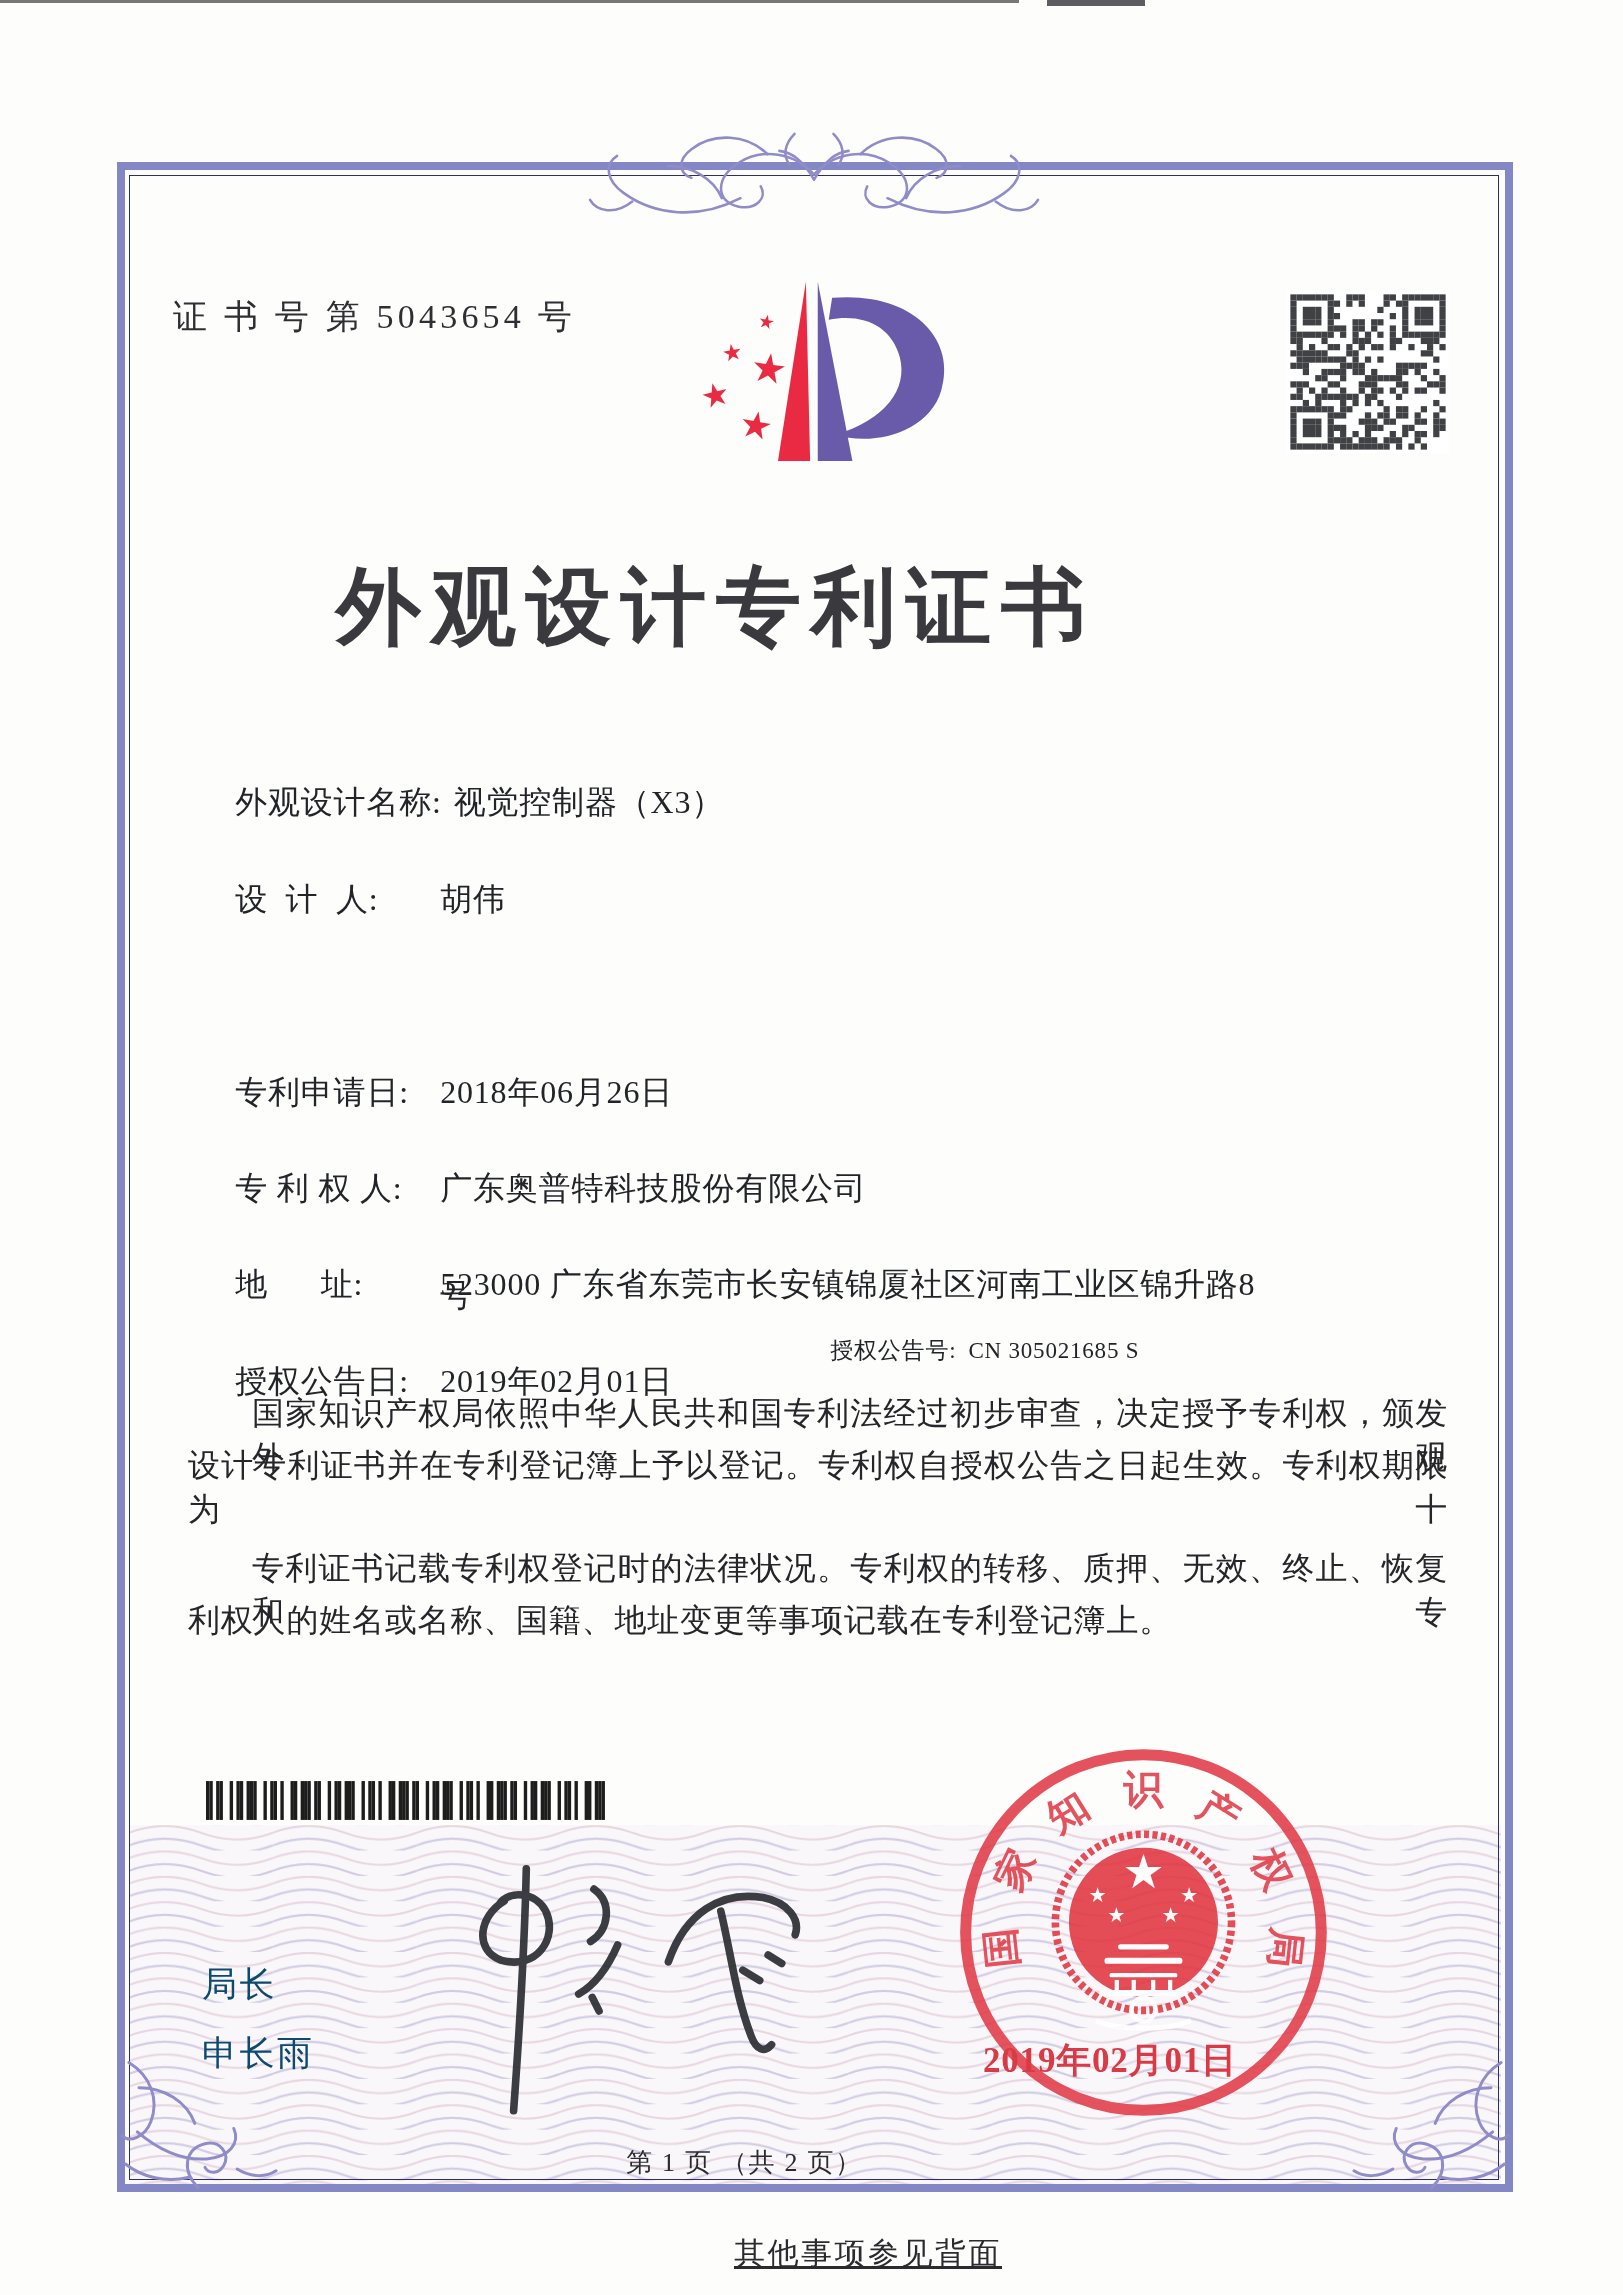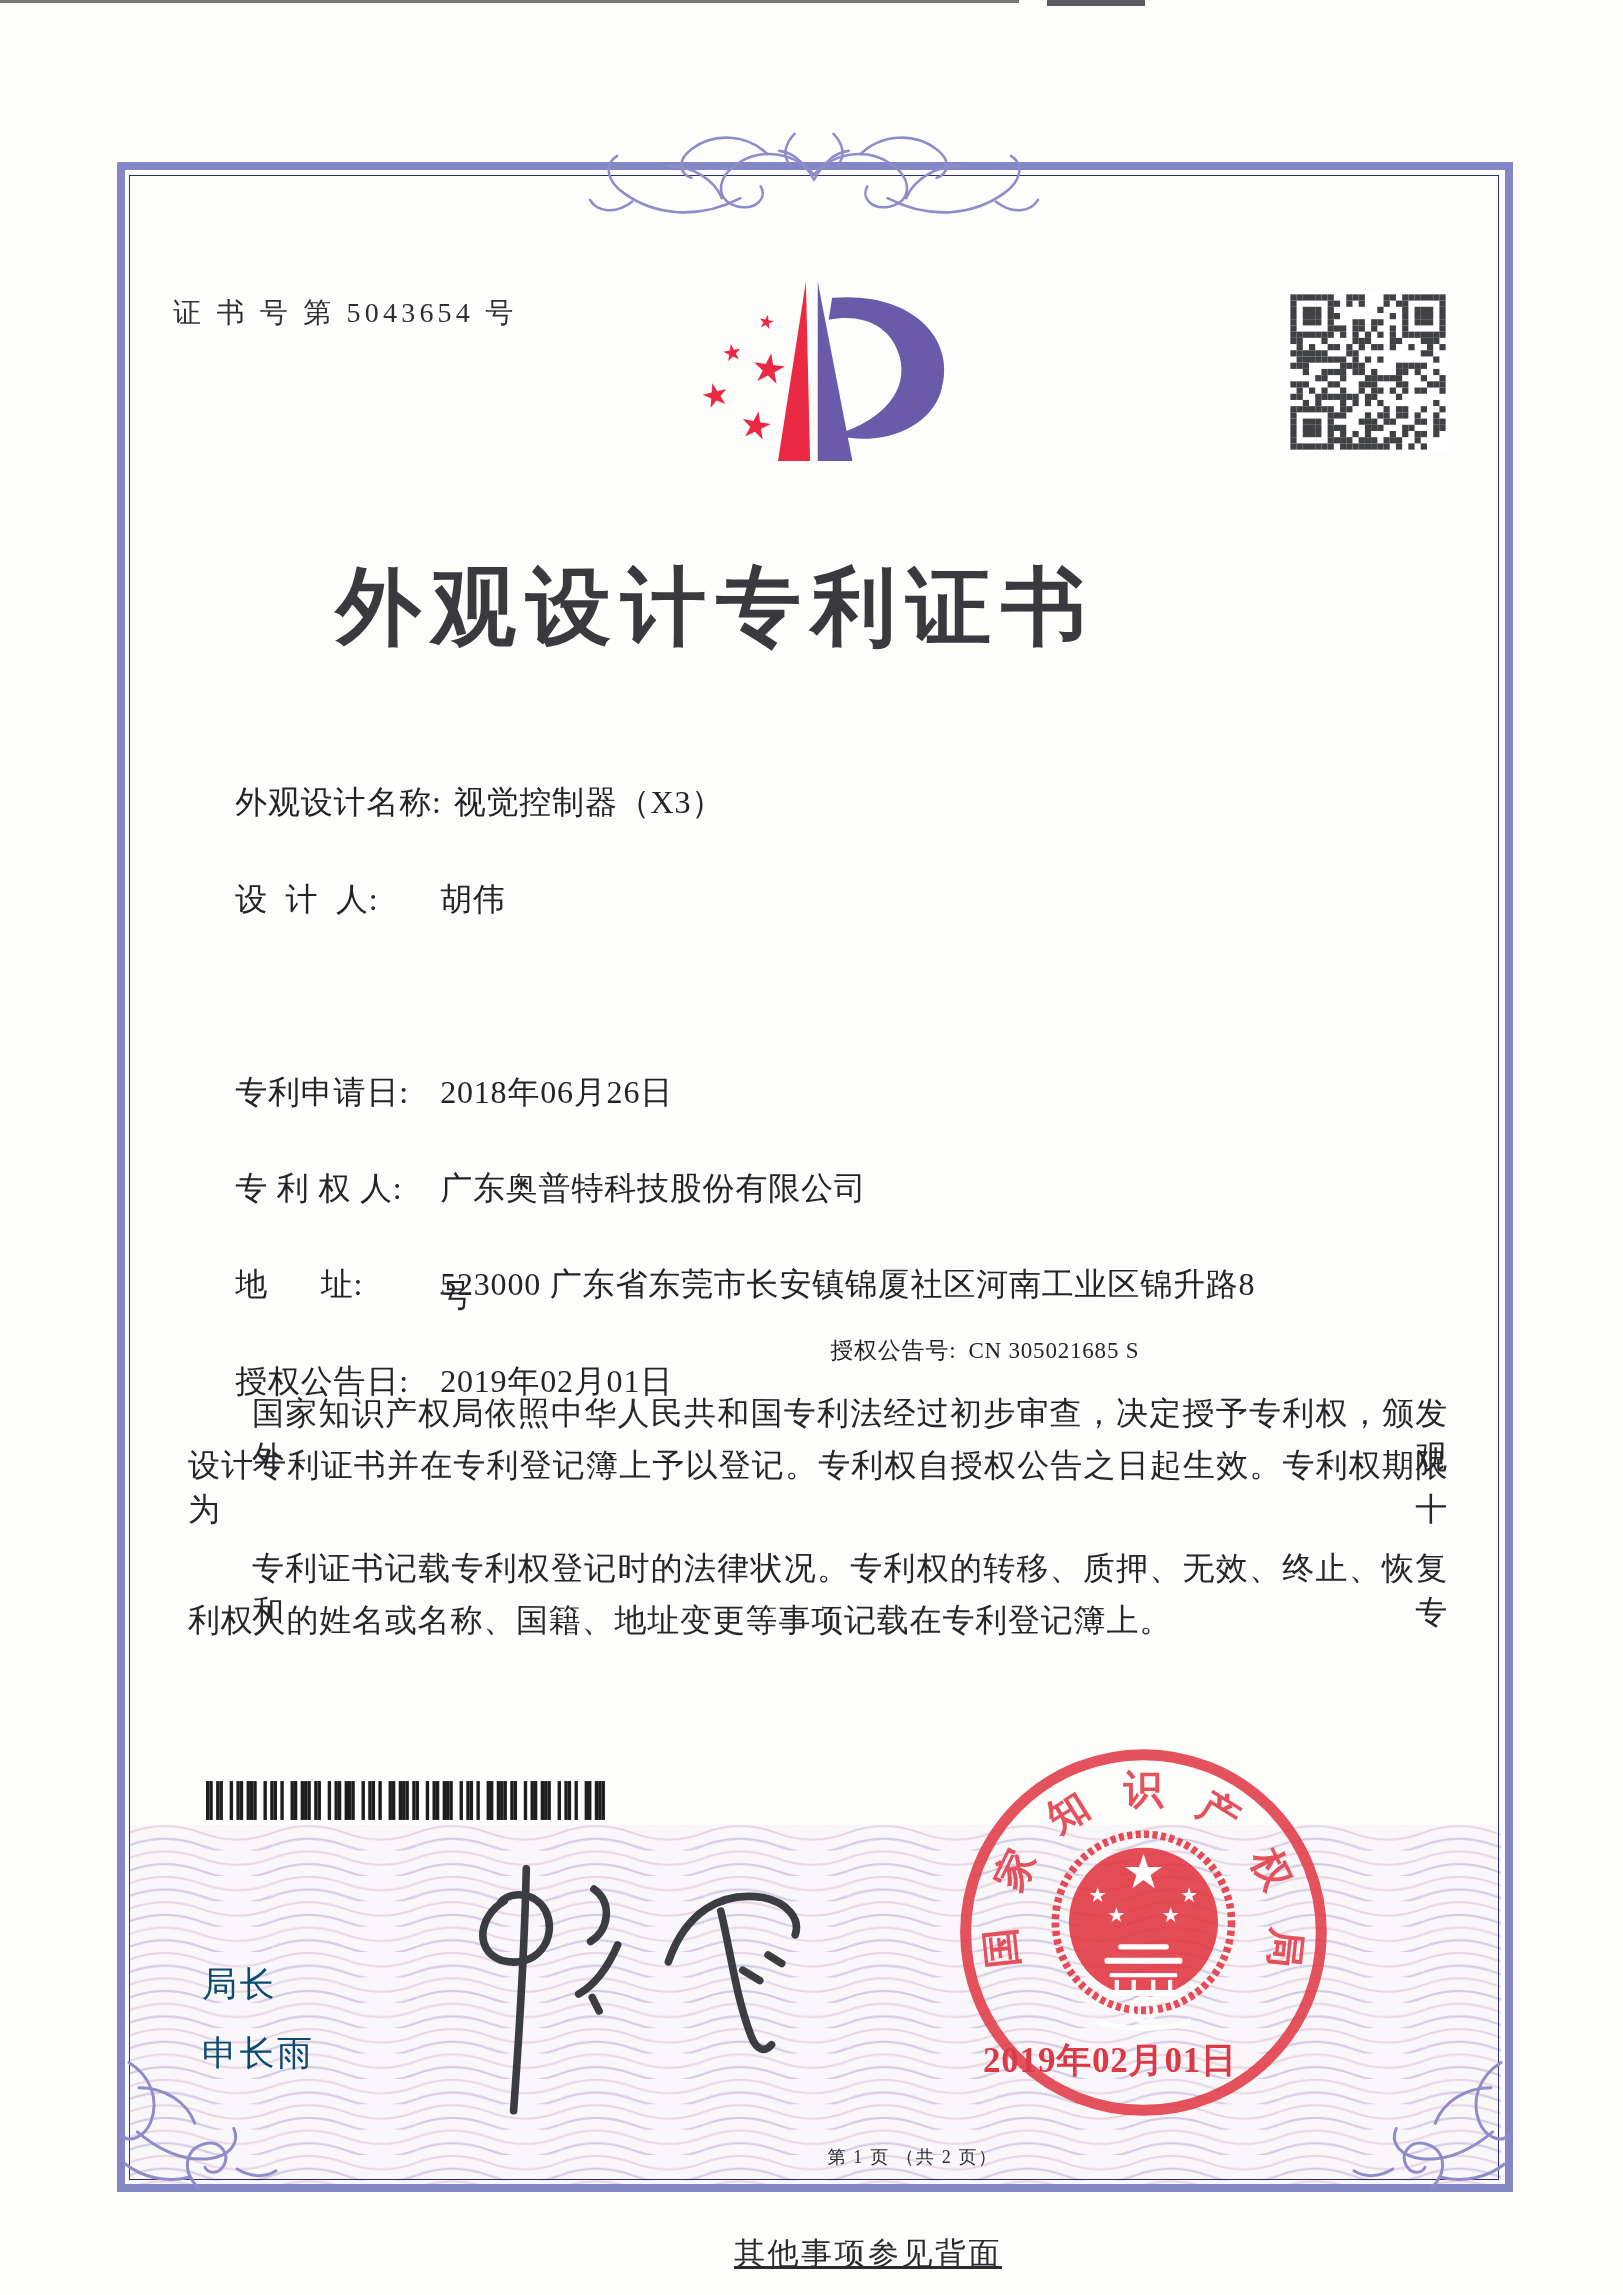--- a/index.html
+++ b/index.html
@@ -7,37 +7,37 @@
         font-family:"Liberation Serif","DejaVu Serif",serif;color:#26262a;}
   .abs{position:absolute;}
   
   .scanline{position:absolute;top:0;left:0;width:1019px;height:3.4px;background:#4a4a48;opacity:.75;}
   .scanblob{position:absolute;top:0;left:1047px;width:98px;height:6px;background:#33333a;opacity:.8;}
   
   .frame-outer{position:absolute;left:117px;top:162px;width:1396px;height:2030px;
                border:8.5px solid #8487c6;box-sizing:border-box;}
   .frame-inner{position:absolute;left:129px;top:175px;width:1370px;height:2005px;
                border:1.7px solid #2d2d68;box-sizing:border-box;}
-  .cert-no{position:absolute;left:173px;top:294px;font-size:28px;letter-spacing:4.2px;color:#2f2f33;}
+  .cert-no{position:absolute;left:173px;top:294px;font-size:34px;letter-spacing:4.2px;color:#2f2f33;}
   .title{position:absolute;left:0;top:550px;width:1432px;text-align:center;
          font-size:85px;font-weight:700;letter-spacing:10px;color:#3a3a3e;}
   .frow{position:absolute;left:200px;font-size:32px;letter-spacing:0.8px;color:#222428;white-space:pre;}
   .flabel{display:inline-block;min-width:193px;}
   .fvalue{margin-left:12px;}
   .addr-wrap{position:absolute;left:440px;top:1274px;font-size:32px;color:#222428;}
   .grant-right{position:absolute;left:804px;top:1309px;font-size:23px;letter-spacing:0.8px;color:#222428;white-space:pre;}
   .pline{position:absolute;left:188px;width:1260px;font-size:32px;color:#26262a;
          text-align:justify;text-align-last:justify;letter-spacing:0.8px;}
   .pline.indent{padding-left:64px;width:1196px;}
   .pline.short{text-align:left;text-align-last:left;}
   .officer{position:absolute;left:202px;font-size:35px;color:#0c4a6e;letter-spacing:2.5px;margin-top:24px;}
   .seal-date{position:absolute;left:983px;top:2037px;font-size:35px;color:#d93a45;
              letter-spacing:0.8px;font-weight:600;}
-  .page-footer{position:absolute;left:491px;width:507px;top:2145px;text-align:right;
-               font-size:18px;color:#2b2b2f;letter-spacing:1.7px;}
+  .page-footer{position:absolute;left:491px;width:507px;top:2145px;text-align:center;
+               font-size:26px;color:#2b2b2f;letter-spacing:1.7px;}
   .back-note{position:absolute;left:495px;width:507px;top:2233px;text-align:right;
              font-size:31px;color:#2b2b2f;letter-spacing:2.5px;text-decoration:underline;}
   svg{display:block;}
 </style>
 </head>
 <body>
 
 <div class="page">
 
   <div class="scanline"></div>

